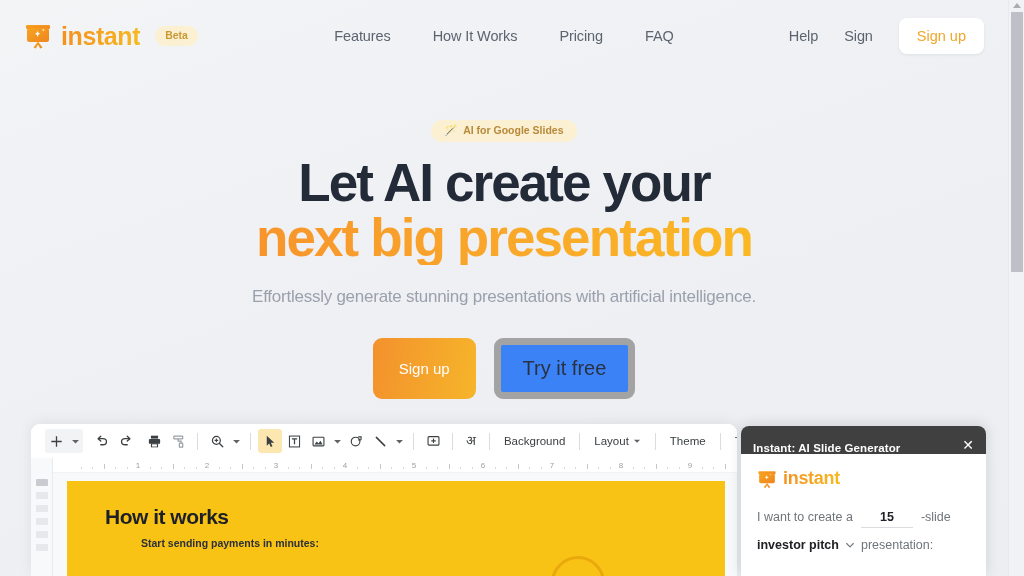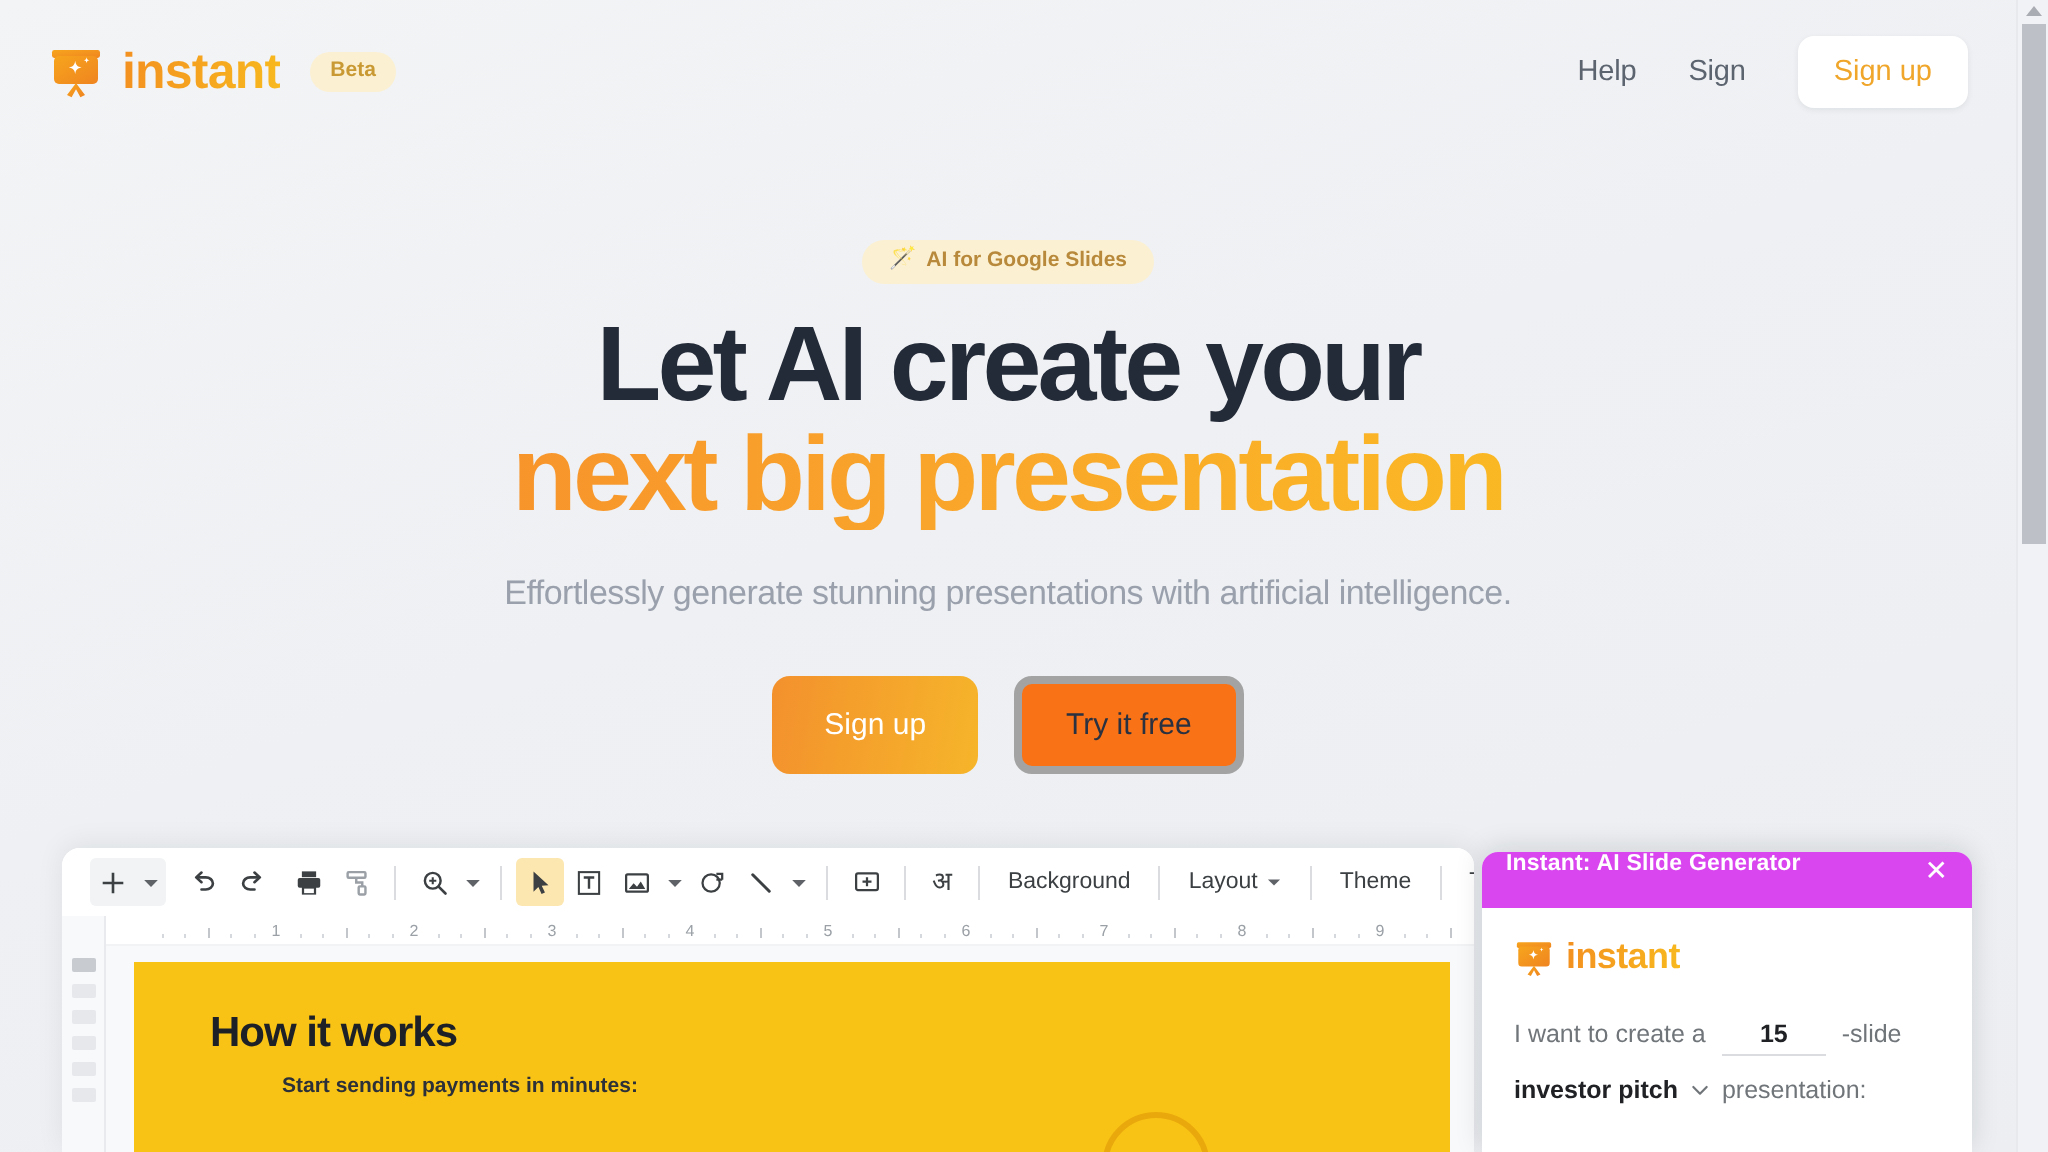--- a/index.html
+++ b/index.html
@@ -168,25 +168,25 @@
     font-size: 15px;
     font-weight: 500;
     border: none;
     border-radius: 9px;
     padding: 12px 26px;
     cursor: pointer;
     font-family: inherit;
   }
 
   .btn-secondary {
-    background: #f97316;
+    background: #3b82f6;
     color: #2a3140;
-    font-size: 15px;
+    font-size: 20px;
     font-weight: 500;
-    border: 4px solid #a3a3a3;
+    border: 7px solid #a3a3a3;
     border-radius: 9px;
     padding: 12px 22px;
     cursor: pointer;
     font-family: inherit;
   }
 
   
   .app-mock {
     position: absolute;
     top: 424px;
@@ -312,23 +312,23 @@
     width: 245px;
     height: 150px;
     background: #ffffff;
     border-radius: 8px 8px 0 0;
     box-shadow: 0 -2px 14px rgba(16,24,40,.13);
     overflow: hidden;
   }
 
   .sp-header {
     height: 28px;
-    background: #d946ef;
+    background: #404040;
     display: flex;
-    align-items: flex-start;
+    align-items: flex-end;
     padding: 0 9px 0 12px;
   }
   .sp-title {
     color: #ffffff;
     font-size: 11.5px;
     font-weight: 700;
     letter-spacing: 0.1px;
   }
   .sp-close {
     margin-left: auto;
@@ -430,20 +430,26 @@
         <rect x="2" y="3" width="24" height="4" rx="1.2" fill="url(#lg1)"></rect>
         <rect x="3" y="6" width="22" height="14" rx="2.5" fill="url(#lg1)"></rect>
         <path d="M14 19.5 L9.5 25.5 L11.8 26.6 L14 22.6 L16.2 26.6 L18.5 25.5 Z" fill="url(#lg1)"></path>
         <path d="M13.6 8.4 c0.3 2.2 1.1 3.0 3.2 3.3 c-2.1 0.3 -2.9 1.1 -3.2 3.3 c-0.3 -2.2 -1.1 -3.0 -3.2 -3.3 c2.1 -0.3 2.9 -1.1 3.2 -3.3 z" fill="#fff"></path>
         <path d="M19.3 6.6 c0.15 1.0 0.5 1.35 1.5 1.5 c-1.0 0.15 -1.35 0.5 -1.5 1.5 c-0.15 -1.0 -0.5 -1.35 -1.5 -1.5 c1.0 -0.15 1.35 -0.5 1.5 -1.5 z" fill="#fff"></path>
       </svg>
       <span class="brand-name">instant</span>
       <span class="beta-badge">Beta</span>
     </div>
 
+    <div class="nav-center">
+      <a class="nav-link" href="#">Features</a>
+      <a class="nav-link" href="#">How It Works</a>
+      <a class="nav-link" href="#">Pricing</a>
+      <a class="nav-link" href="#">FAQ</a>
+    </div>
 
     <div class="nav-right">
       <a class="nav-link" href="#">Help</a>
       <a class="nav-link" href="#">Sign</a>
       <button class="nav-signup">Sign up</button>
     </div>
   </div>
 
   <div class="hero">
 

